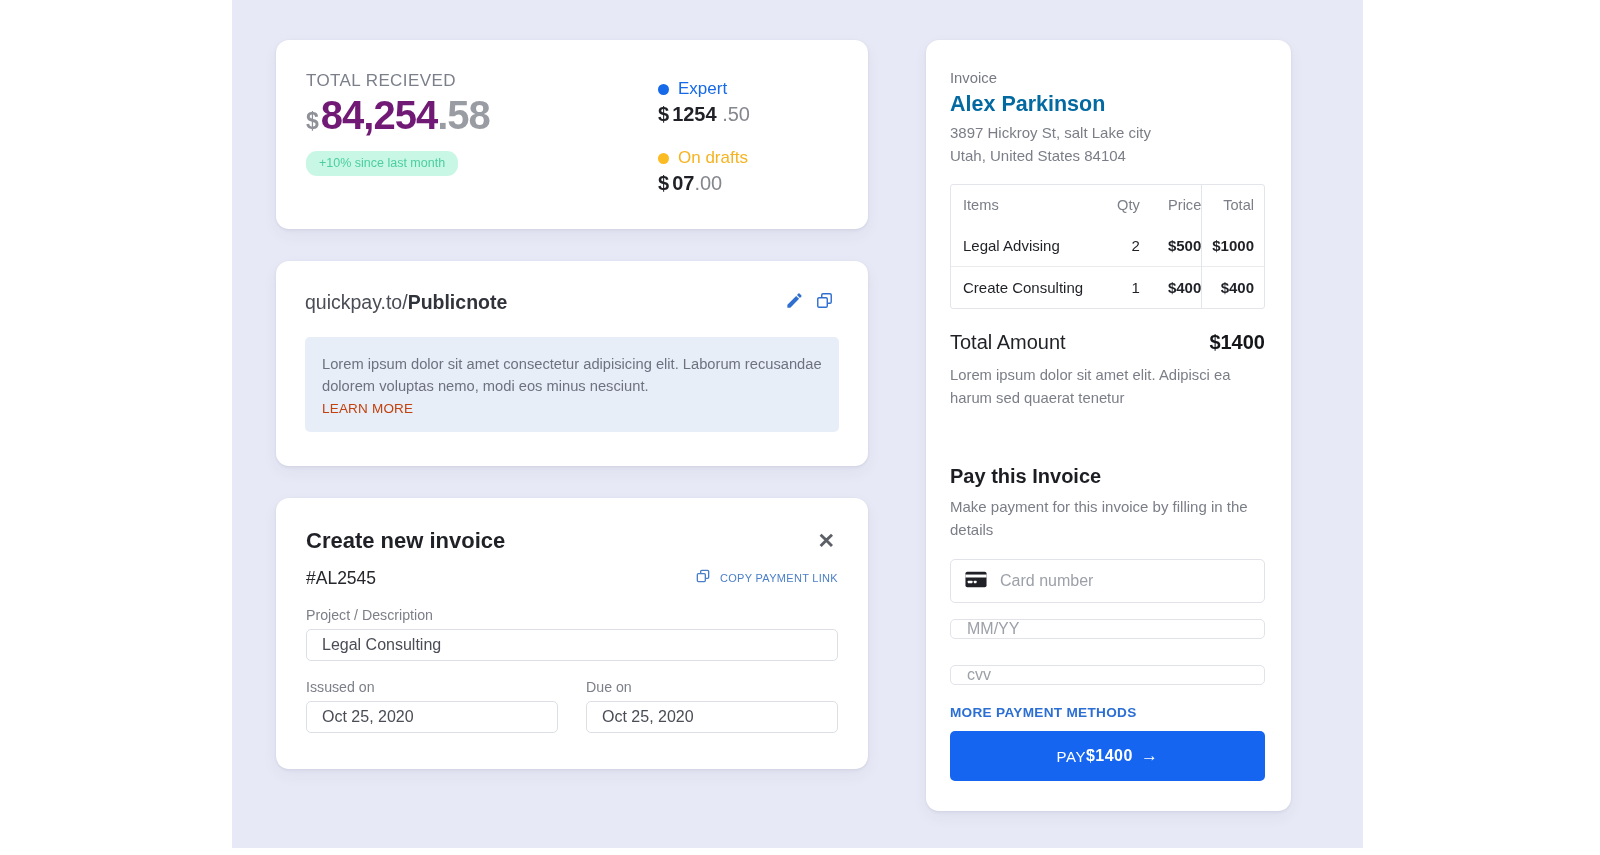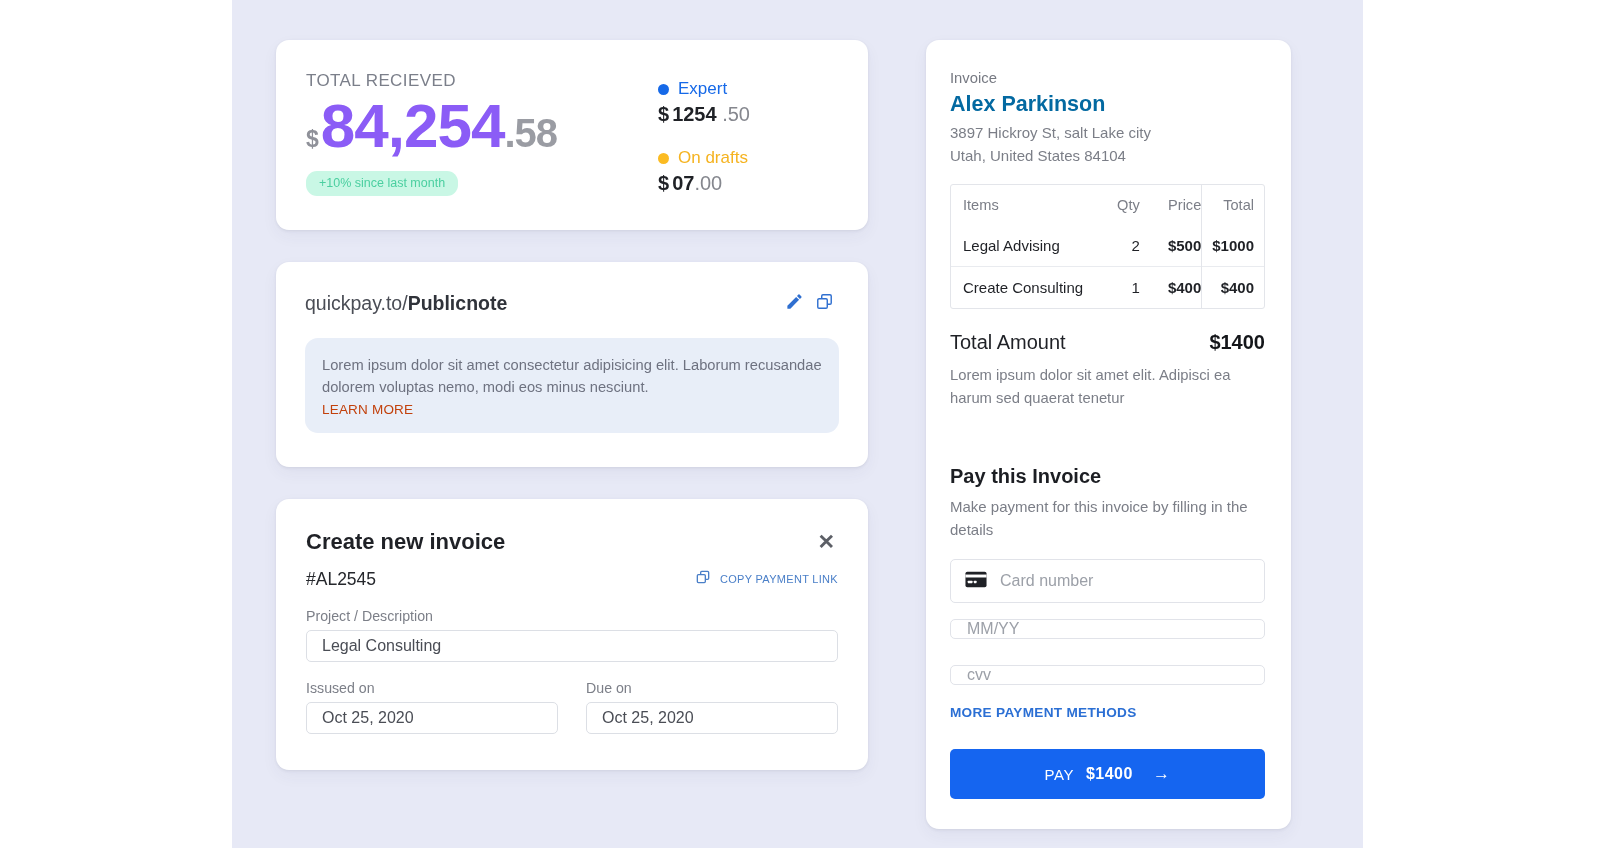--- a/index.html
+++ b/index.html
@@ -34,21 +34,21 @@
 
   
   .total-card { padding: 31px 30px 34px 30px; display: flex; }
   .total-left { flex: 1; }
   .total-label {
     font-size: 17px; font-weight: normal; letter-spacing: 0.4px;
     color: #7b7f8a; margin-bottom: 2px;
   }
   .amount-row { display: flex; align-items: baseline; }
   .amount-cur { font-size: 23px; font-weight: bold; color: #8f9199; margin-right: 2px; }
-  .amount-int { font-size: 62px; font-weight: bold; color: #8b5cf6; letter-spacing: -1px; line-height: 1.05; }
+  .amount-int { font-size: 40px; font-weight: bold; color: #701a75; letter-spacing: -1px; line-height: 1.05; }
   .amount-dec { font-size: 40px; font-weight: bold; color: #9a9ca3; letter-spacing: -1px; }
   .badge {
     display: inline-block; margin-top: 13px;
     background: #c9f7e5; color: #4bcfa0;
     font-size: 12.5px; padding: 5px 13px 6px 13px; border-radius: 11px;
   }
   .stats { width: 180px; padding-top: 8px; }
   .stat { margin-bottom: 22px; }
   .stat:last-child { margin-bottom: 0; }
   .stat-head { display: flex; align-items: center; gap: 9px; font-size: 17px; }
@@ -61,21 +61,21 @@
   
   .note-card { padding: 26px 29px 34px 29px; }
   .note-head { display: flex; align-items: center; }
   .note-url { font-size: 19.5px; color: #30333a; flex: 1; }
   .note-url b { font-weight: bold; }
   .note-url span.light { color: #4a4d55; }
   .icon-btn { width: 30px; height: 30px; display: flex; align-items: center; justify-content: center; cursor: pointer; }
   .note-box {
     margin-top: 20px;
     background: #e8eef8;
-    border-radius: 13px;
+    border-radius: 5px;
     padding: 16px 17px 15px 17px;
   }
   .note-text { font-size: 14.7px; line-height: 1.52; color: #6e7280; }
   .note-link {
     display: inline-block; margin-top: 3px;
     font-size: 13.5px; color: #c2410c; letter-spacing: 0.2px;
     text-decoration: none; cursor: pointer;
   }
 
   
@@ -139,25 +139,25 @@
   }
   .card-field input::placeholder { color: #9ca0a8; }
   .pay-two { display: flex; gap: 26px; margin-top: 16px; flex-direction: column; }
   .pay-two .card-field { margin-top: 0; flex: 1; padding: 0 16px; }
   .more-methods {
     display: inline-block; margin-top: 20px;
     font-size: 13.6px; color: #2b6fd4; letter-spacing: 0.3px;
     text-decoration: none; cursor: pointer; font-weight: bold;
   }
   .pay-btn {
-    margin-top: 28px; width: 100%; height: 50px;
+    margin-top: 10px; width: 100%; height: 50px;
     background: #1565f0; border: 0; border-radius: 5px;
     color: #fff; font-size: 15px; font-family: "Liberation Sans", sans-serif;
     letter-spacing: 0.5px; cursor: pointer;
-    display: flex; align-items: center; justify-content: center; gap: 12px;
+    display: flex; align-items: center; justify-content: center; 
   }
   .pay-btn .amt { font-weight: bold; font-size: 16px; }
   .pay-btn .arw { font-size: 17px; margin-left: 8px; }
 </style>
 </head>
 <body>
 
 <div class="app-bg"></div>
 
 <div class="layout">

